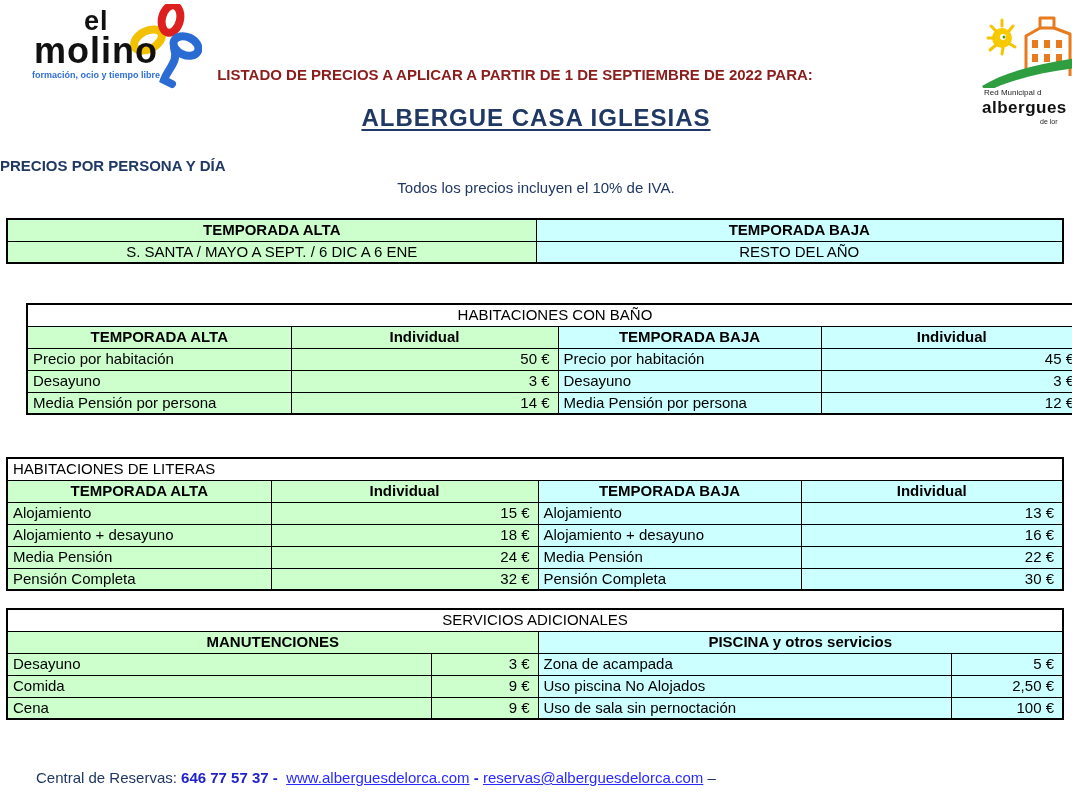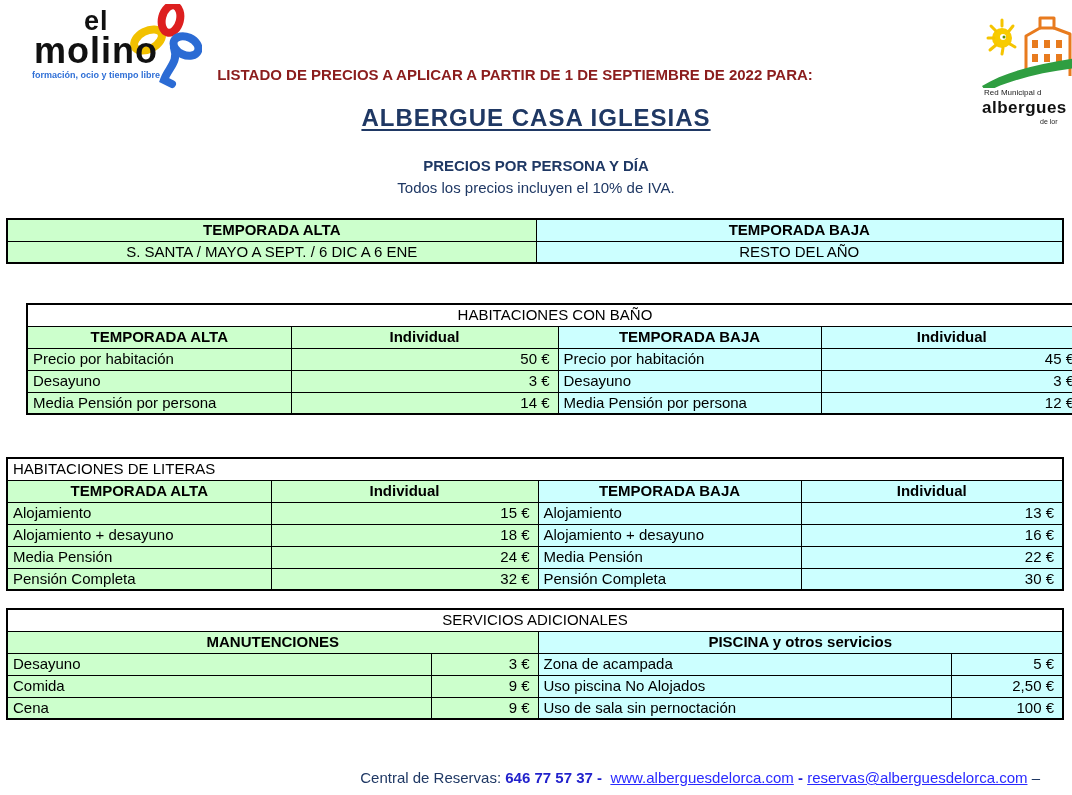--- a/index.html
+++ b/index.html
@@ -19,43 +19,43 @@
   .alb-text1 { position:absolute; left:2px; top:82px; font-size:8px; color:#222; white-space:nowrap; }
   .alb-text2 { position:absolute; left:0px; top:92px; font-size:17px; font-weight:bold; color:#111; letter-spacing:0.5px; white-space:nowrap; }
   .alb-text3 { position:absolute; left:58px; top:112px; font-size:7px; color:#222; white-space:nowrap; }
 
   
   .red-line { position:absolute; top:66px; left:0; width:1030px; text-align:center;
               color:#8b1d1d; font-weight:bold; font-size:15px; }
   .main-title { position:absolute; top:104px; left:0; width:1072px; text-align:center; }
   .main-title span { color:#1f3864; font-weight:bold; font-size:24px; letter-spacing:1px;
                      text-decoration:underline; text-underline-offset:3px; }
-  .sub1 { position:absolute; top:157px; left:0; width:1072px; text-align:center;
+  .sub1 { position:absolute; top:157px; left:0; width:1072px; 
           color:#1f3864; font-weight:bold; font-size:15px; }
   .sub2 { position:absolute; top:179px; left:0; width:1072px; text-align:center;
           color:#1f3864; font-size:15px; }
 
   
   table.ptable { border-collapse:collapse; table-layout:fixed; width:1058px;
                  border:2px solid #000; font-size:15px; color:#000; }
   table.ptable td { border:1px solid #000; height:22px; line-height:1.05; vertical-align:middle;
                     overflow:hidden; white-space:nowrap; }
   .tblwrap { position:absolute; left:6px; }
   .green { background:#ccffcc; }
   .cyan  { background:#ccffff; }
   .hd    { font-weight:bold; text-align:center; }
   .lbl   { text-align:left; padding-left:5px; }
   .prc   { text-align:right; padding-right:8px; }
   .ttl   { background:#fff; height:23px; }
   .center{ text-align:center; }
   .vctr  { text-align:center;margin-left:31px; }
 
   
-  .footer { position:absolute; top:769px; left:0; width:1040px; text-align:right;
-            font-size:15px; color:#1f3864; }
+  .footer { position:absolute; top:769px; left:0; width:1040px; text-align:left;
+            font-size:15px; color:#1f3864;padding-left:36px; }
   .footer .phone { color:#2222cc; font-weight:bold; }
   .footer .dashblue { color:#2222cc; font-weight:bold; }
   .footer a { color:#2a2aff; text-decoration:underline; }
   .footer .enddash { color:#1f3864; }
 </style>
 </head>
 <body>
 
 <div class="page">
 

